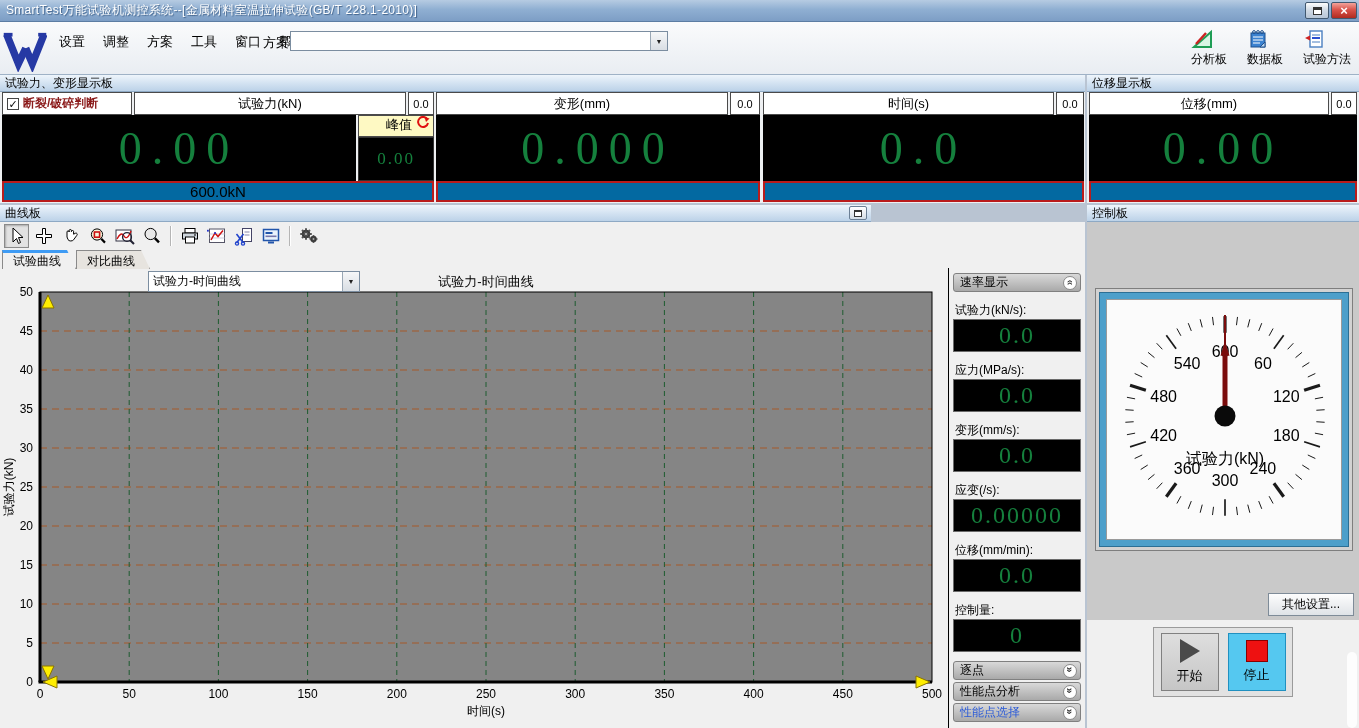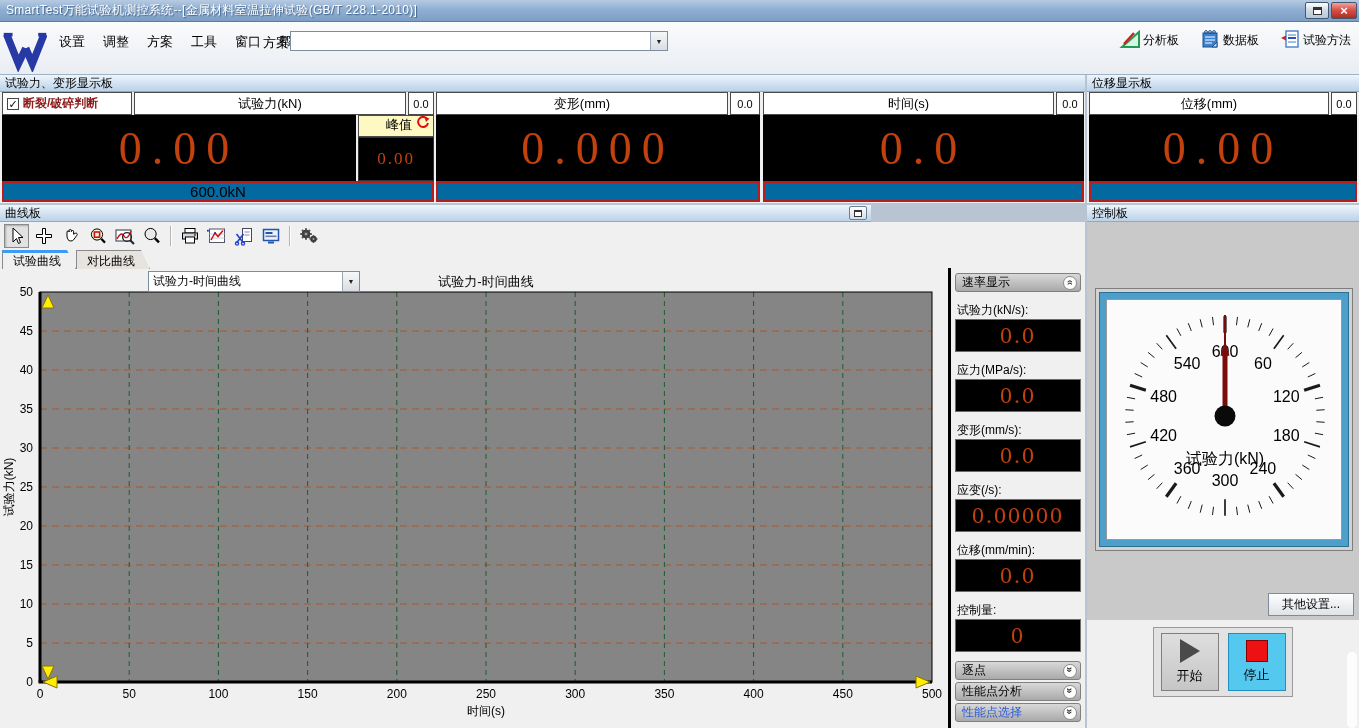--- a/index.html
+++ b/index.html
@@ -33,38 +33,38 @@
   .combo .dd-btn{width:17px;align-self:stretch;border-left:1px solid #9aa7b4;
     background:linear-gradient(180deg,#f6f7f8,#d9dee4);display:flex;align-items:center;justify-content:center}
   .dd-btn::after{content:"▼";font-size:7px;color:#222}
   .combo.scheme{left:290px;top:9px;width:378px;height:20px}
   .status-row{position:absolute;left:44px;top:33px;height:19px;display:flex;font-size:13px}
   .status-cell{padding:2px 6px 0 4px;border-right:1px solid #a7b2bd;box-shadow:1px 0 0 #fff;white-space:nowrap;overflow:hidden}
   .status-cell.c1{width:414px}
   .status-cell.c2{width:198px}
   .status-cell.c3{width:420px}
   .quick-buttons{position:absolute;right:4px;top:5px;display:flex;gap:12px}
-  .quick-btn{display:flex;flex-direction:row;align-items:flex-end;gap:2px;padding:2px 4px;cursor:pointer}
+  .quick-btn{display:flex;flex-direction:column;align-items:flex-start;gap:2px;padding:2px 4px;cursor:pointer}
   .quick-btn .qlabel{font-size:12px}
 
   
   .caption{position:absolute;height:17px;background:linear-gradient(180deg,#eef5fb 0%,#d4e3f2 50%,#bcd2e8 100%);
     border-bottom:1px solid #8ea9c4;display:flex;align-items:center;padding-left:5px;font-size:12px}
   .cap-restore{position:absolute;right:4px;top:1px;width:18px;height:14px;border:1px solid #6b7f95;border-radius:2px;
     background:linear-gradient(180deg,#fff,#d4dde6);display:flex;align-items:center;justify-content:center}
   .cap-restore .restore-glyph{width:8px;height:7px;border:1px solid #333;border-top-width:2px;background:#fff}
 
   
   .disp-row{position:absolute;left:0;top:92px;width:1085px;height:111px;background:#eef0f2}
   .disp-row-r{position:absolute;left:1087px;top:92px;width:272px;height:111px;background:#eef0f2}
   .hdrcell{position:absolute;background:#fff;border:1px solid #4a4a4a;display:flex;align-items:center;justify-content:center;font-size:13px}
   .check-cell{justify-content:flex-start;padding-left:4px;gap:4px;color:#8b1a1a;font-weight:bold;font-size:12px}
   .checkbox{width:12px;height:12px;background:#fff;border:1px solid #444;display:inline-flex;align-items:center;justify-content:center}
   .checkbox::after{content:"✓";font-size:11px;font-weight:bold;color:#000;line-height:10px}
-  .lcd{background:#000;color:#c2410c;font-family:"Liberation Serif","DejaVu Serif",serif;
+  .lcd{background:#000;color:#15803d;font-family:"Liberation Serif","DejaVu Serif",serif;
     display:flex;align-items:center;justify-content:center}
   .lcd.big{position:absolute;font-size:46px;letter-spacing:10px}
   .peak-hdr{position:absolute;background:#fef9c3;border:1px solid #4a4a4a;display:flex;align-items:flex-start;justify-content:flex-end;gap:4px;padding-right:3px;font-size:13px}
   .lcd.peak{position:absolute;font-size:17px;letter-spacing:2px;border:1px solid #333}
   .strip{position:absolute;background:#0369a1;border:2px solid #b91c1c;display:flex;align-items:center;justify-content:center;font-size:15px}
 
   
   .curve-body{position:absolute;left:0;top:222px;width:1085px;height:506px;background:#f0f0f0}
   .toolbar{position:absolute;left:0;top:0;width:948px;height:28px;display:flex;align-items:center;padding-left:4px;gap:2px}
   .tool-btn{width:25px;height:24px;display:flex;align-items:center;justify-content:center;border:1px solid transparent;cursor:pointer}
@@ -72,21 +72,21 @@
   .tool-sep{width:1px;height:20px;background:#b5b5b5;box-shadow:1px 0 0 #fff;margin:0 4px}
   .tabs{position:absolute;left:2px;top:28px;height:19px;display:flex}
   .tab{height:19px;padding:2px 14px 0 10px;font-size:12px;border:1px solid #8a8a8a;border-bottom:none;
     clip-path:polygon(0 0,calc(100% - 9px) 0,100% 100%,0 100%);cursor:pointer;background:#e7e4df}
   .tab.active{background:#f0f0f0;border-top:3px solid #3e9bf4;padding-top:0}
   .chart-zone{position:absolute;left:0;top:47px;width:948px;height:459px}
   .combo.curve-type{left:148px;top:2px;width:212px;height:21px;z-index:3}
   .chart-title{position:absolute;left:380px;top:4px;width:212px;text-align:center;font-size:13px;z-index:2}
 
   
-  .rate-panel{position:absolute;left:948px;top:46px;width:137px;height:460px;background:#f0f0f0;border-left:3px solid #000000;padding:5px 4px 0 4px}
+  .rate-panel{position:absolute;left:948px;top:46px;width:137px;height:460px;background:#f0f0f0;border-left:1px solid #000000;padding:5px 4px 0 4px}
   .pill{height:19px;border:1px solid #808080;border-radius:3px;background:linear-gradient(180deg,#d9d9d9,#a9a9a9);
     display:flex;align-items:center;justify-content:space-between;padding:0 3px 0 6px;font-size:12px;cursor:pointer}
   .circle-chev{width:14px;height:14px;border-radius:50%;background:#fff;border:1px solid #8a8a8a;
     display:flex;align-items:center;justify-content:center;font-weight:bold;font-size:10px;color:#333}
   .circle-chev.up::after{content:"»";display:block;transform:rotate(-90deg);margin-top:-1px}
   .circle-chev.down::after{content:"»";display:block;transform:rotate(90deg);margin-top:-2px}
   .rate-field{margin-top:10px}
   .rate-field .rlabel{height:17px;line-height:17px;font-size:12px;padding-left:2px;white-space:nowrap}
   .rate-field .lcd{height:33px;font-size:24px;letter-spacing:2px;border:1px solid #6a6a6a}
   .rate-sections{margin-top:9px}

